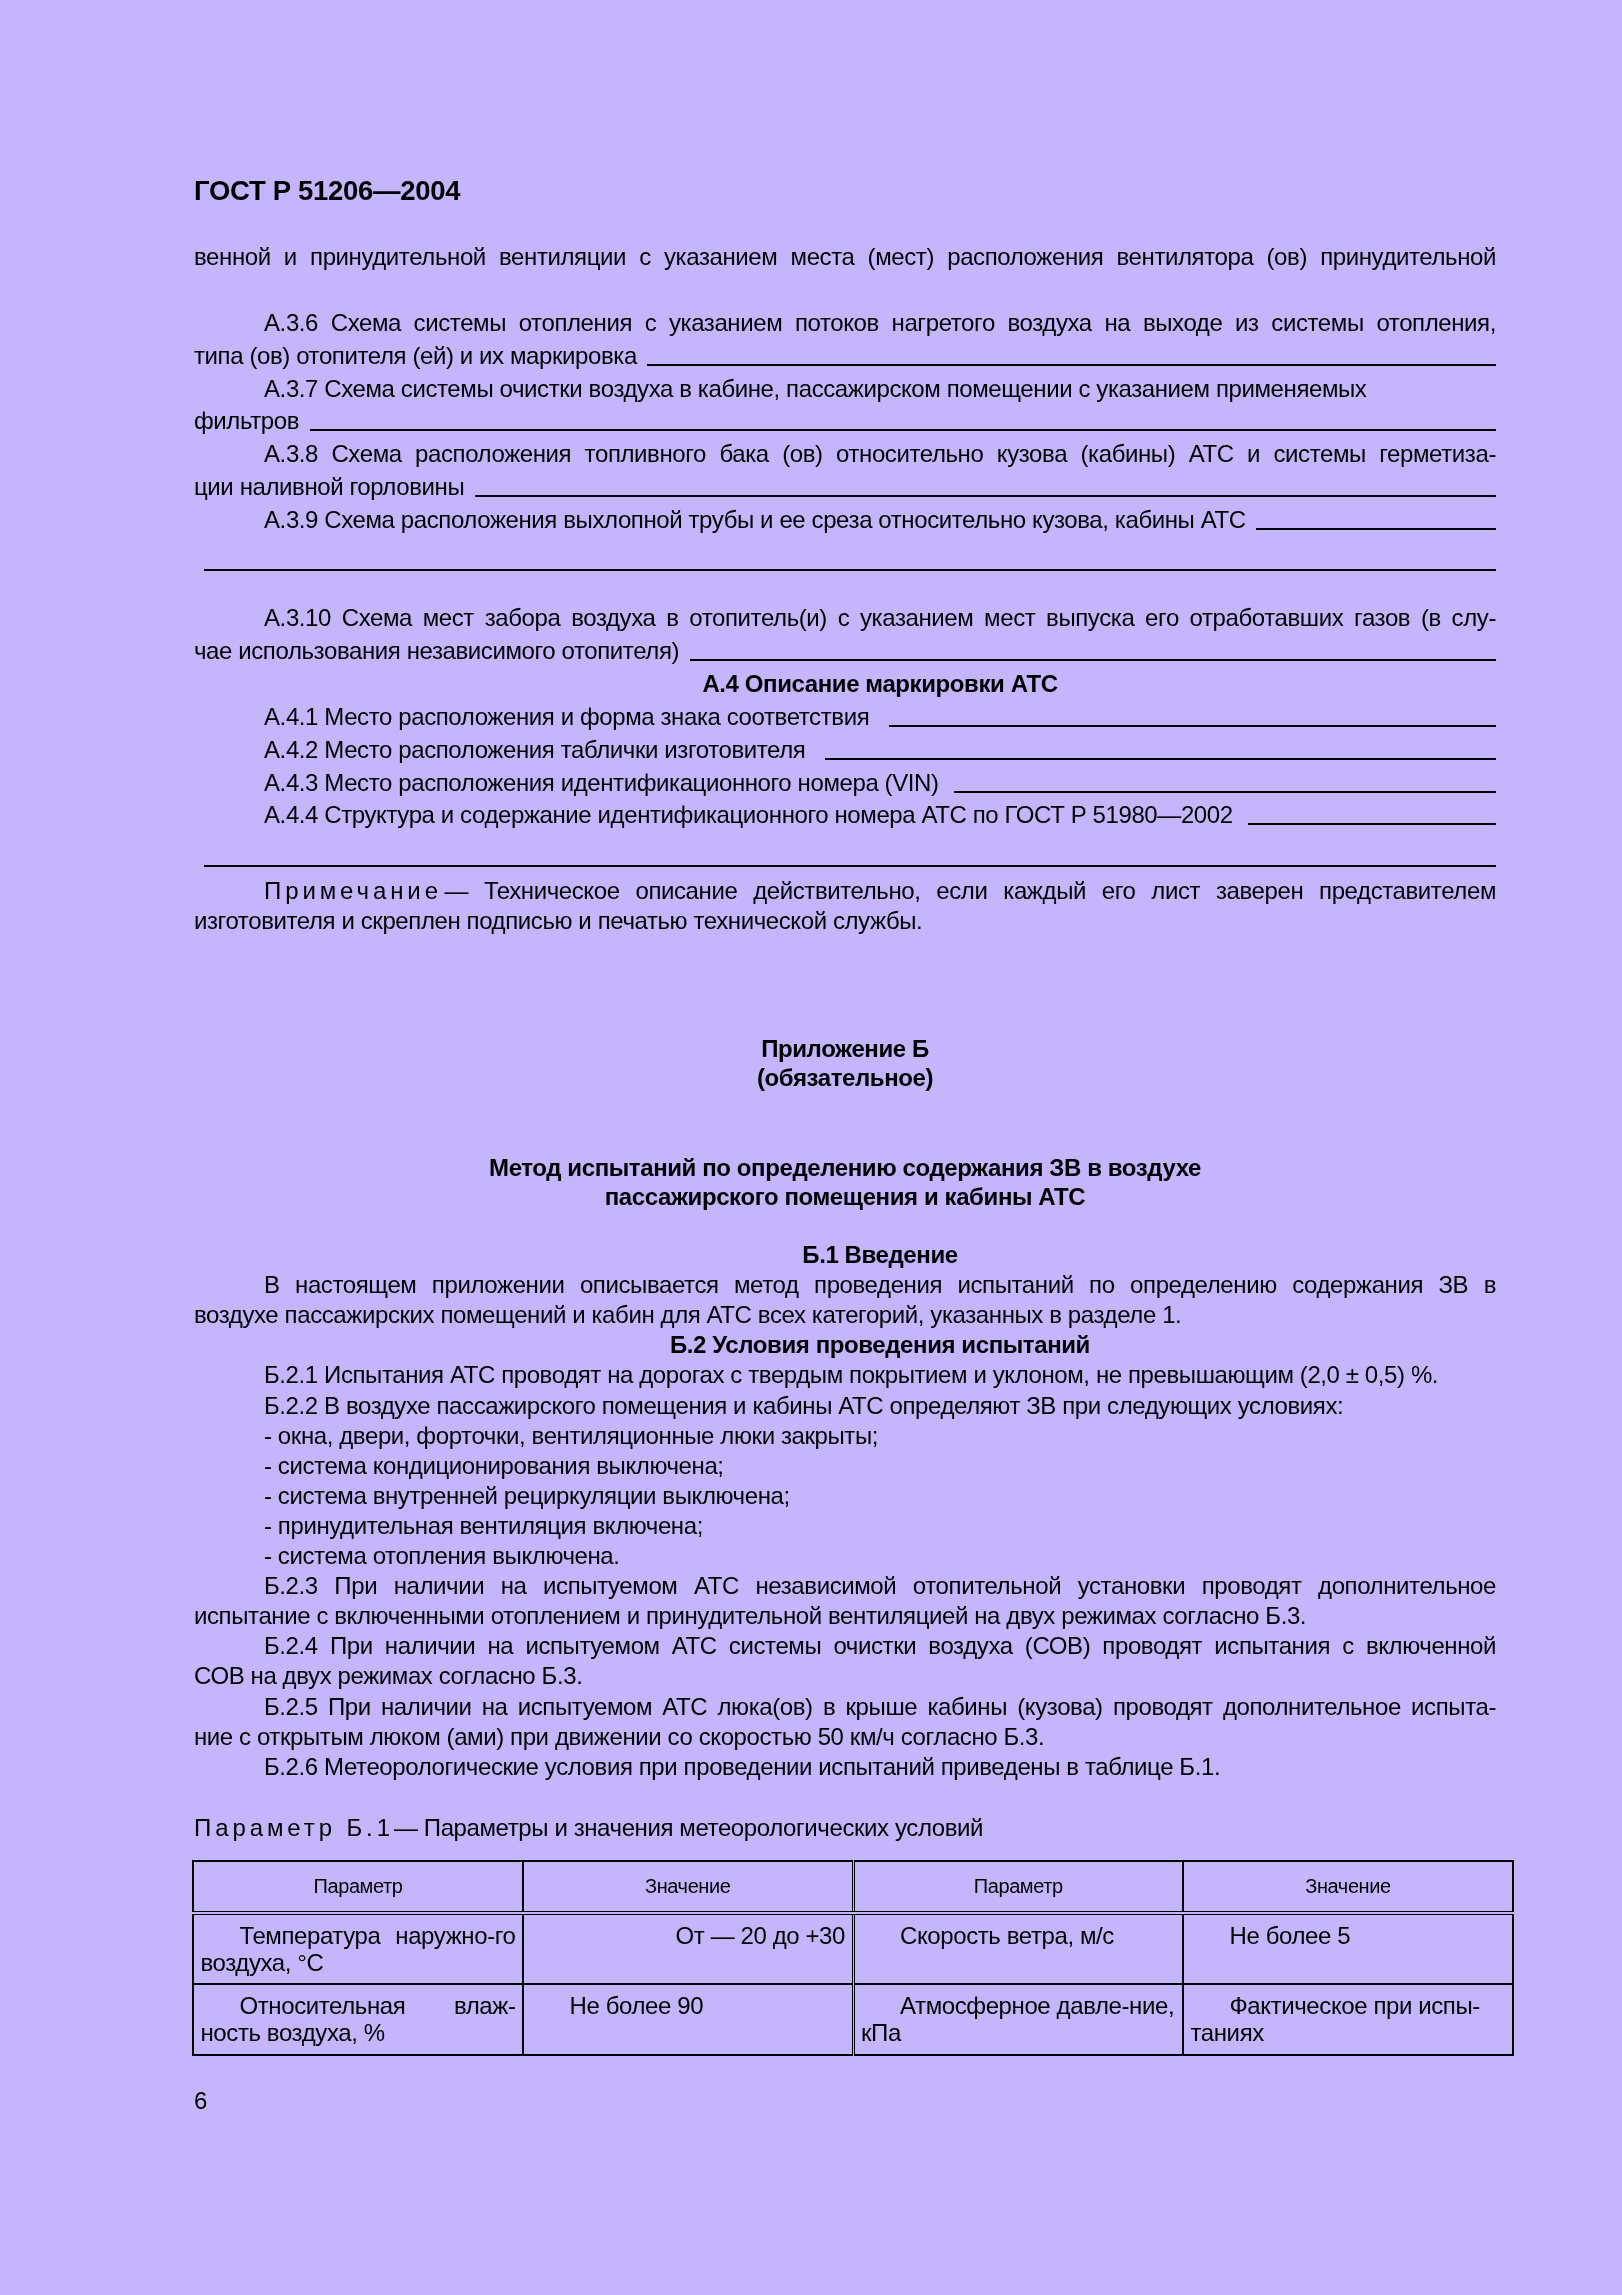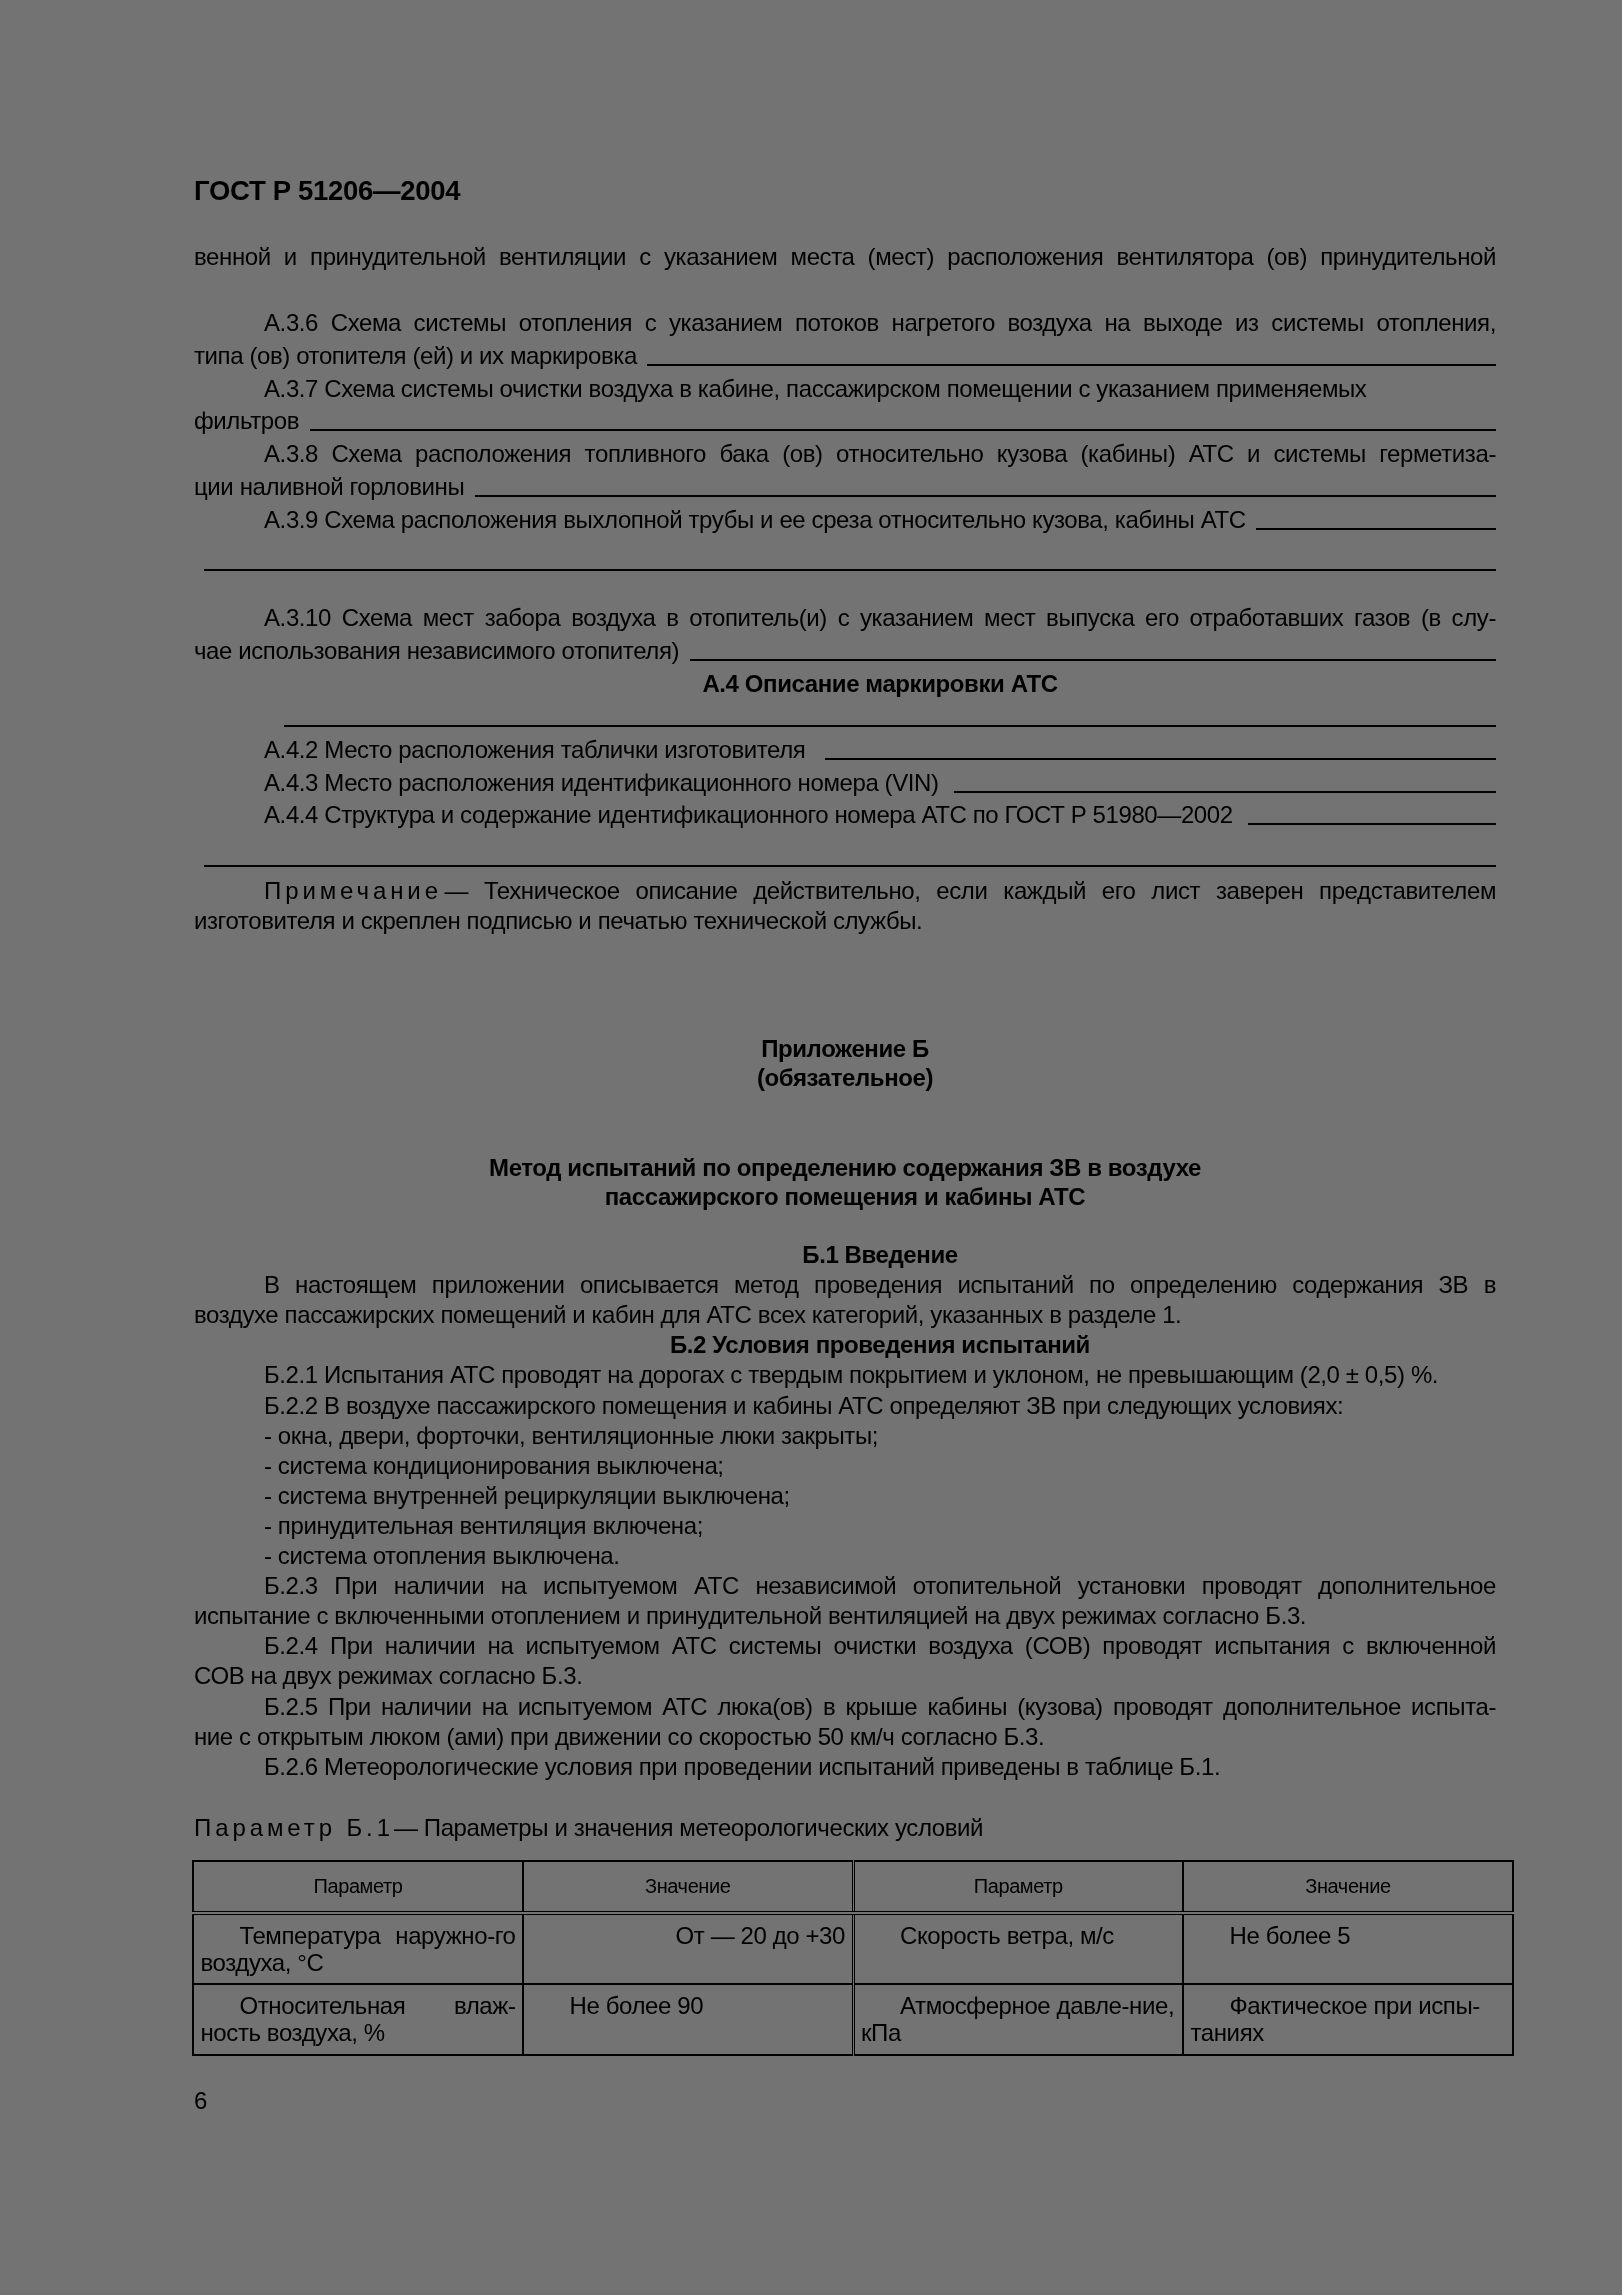--- a/index.html
+++ b/index.html
@@ -1,18 +1,18 @@
 <!DOCTYPE html>
 <html style="font-size:10.5px"><head>
 <meta charset="utf-8">
 <style>
   html, body { margin:0; padding:0; background:#ffffff; }
   body { width:1622px; height:2295px; position:relative; overflow:hidden;
          font-family:"Liberation Sans", sans-serif; color:#000; }
-  .page { position:absolute; left:0; top:0; width:1622px; height:2295px; background:#737373; }
+  .page { position:absolute; left:0; top:0; width:1622px; height:2295px; background:#c4b5fd; }
   .abs { position:absolute; white-space:nowrap; }
   .hdr { left:194px; top:175px; font-size:27.5px; font-weight:bold; letter-spacing:-0.3px; }
   .line { position:absolute; left:194px; width:1302px; font-size:24px; line-height:30px; height:30px;
           white-space:nowrap; letter-spacing:-0.4px; display:flex; align-items:flex-end; }
   .line.ind { left:264px; width:1232px; }
   .line.just { text-align:justify; text-align-last:justify; display:block; }
   .line .txt { flex:0 0 auto; }
   .line .fill { flex:1 1 auto; border-bottom:2px solid #000; margin-left:10.5px; height:0; margin-bottom:5.2px; }
   .rule { position:absolute; left:204px; width:1292px; height:0; border-bottom:2px solid #000; }
   .bold { font-weight:bold;justify-content:center; }
@@ -69,20 +69,21 @@
   <div class="line" style="top:636px">
     <span class="txt">чае использования независимого отопителя)</span>
     <span class="fill"></span>
   </div>
 
   <div class="line ind bold" style="top:669px">
     <span class="txt">А.4  Описание маркировки АТС</span>
   </div>
 
   <div class="line ind" style="top:702px">
+    <span class="txt">А.4.1  Место расположения и форма знака соответствия</span>
     <span class="fill" style="margin-left:19.6px"></span>
   </div>
   <div class="line ind" style="top:735px">
     <span class="txt">А.4.2  Место расположения таблички изготовителя</span>
     <span class="fill" style="margin-left:19.6px"></span>
   </div>
   <div class="line ind" style="top:768px">
     <span class="txt">А.4.3  Место расположения идентификационного номера (VIN)</span>
     <span class="fill" style="margin-left:15.7px"></span>
   </div>

